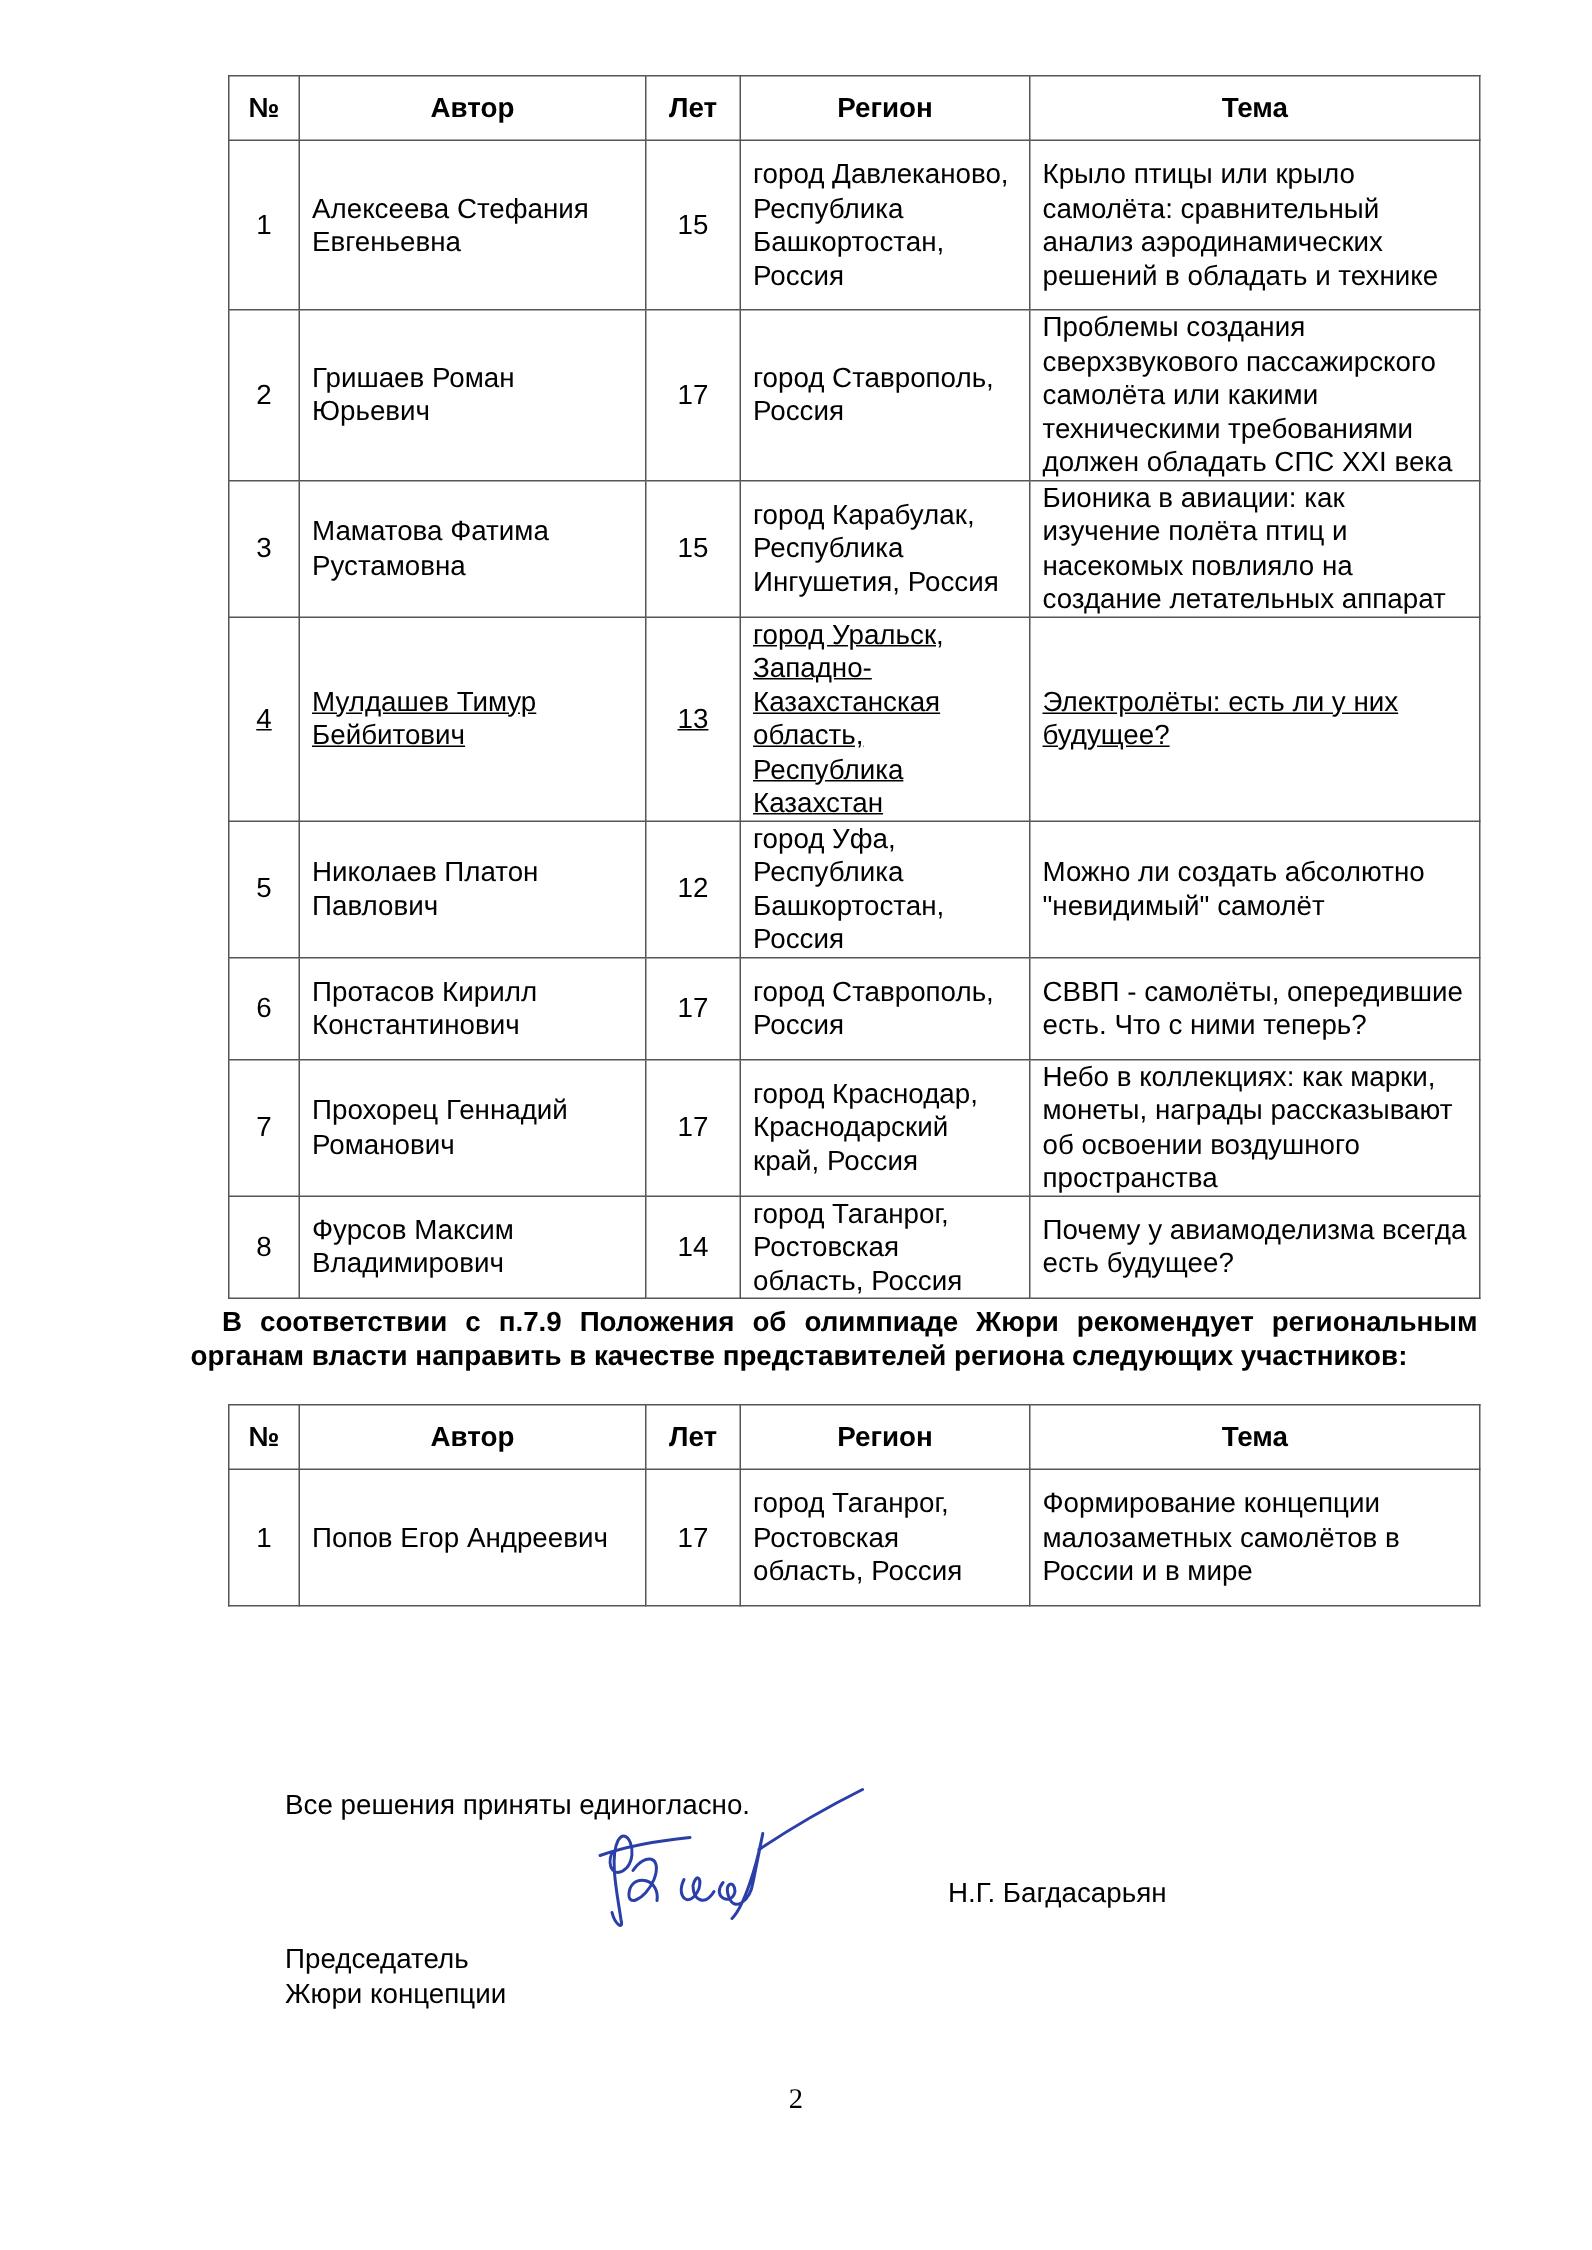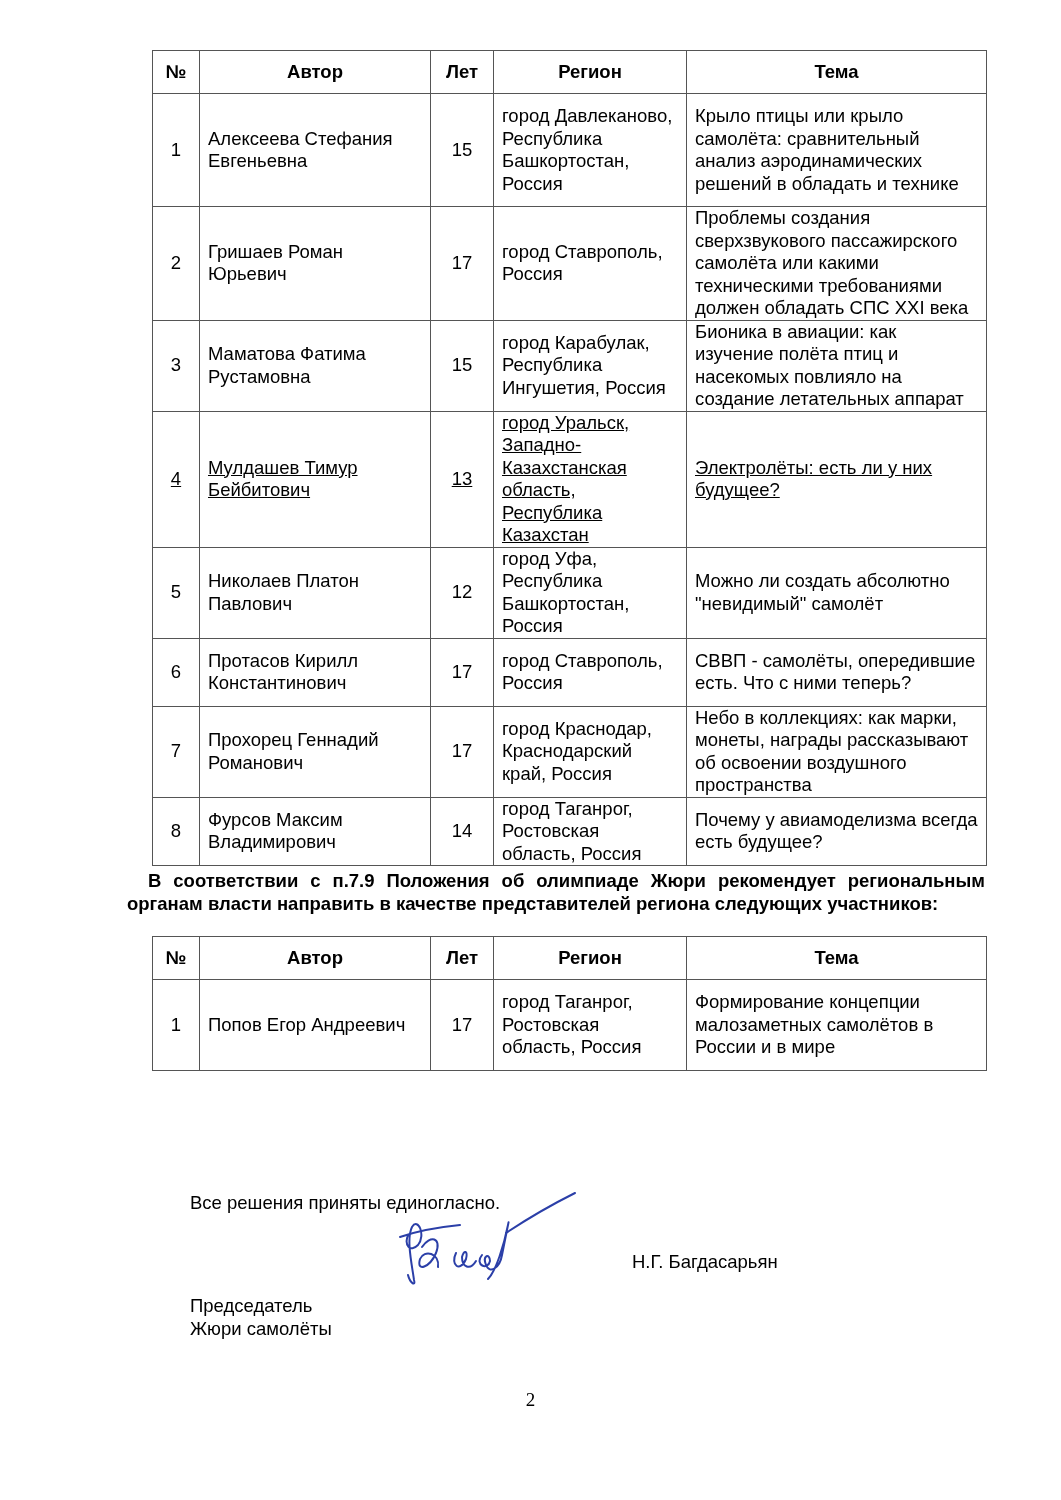--- a/index.html
+++ b/index.html
@@ -135,21 +135,21 @@
       <td>город Таганрог, Ростовская область, Россия</td>
       <td>Формирование концепции малозаметных самолётов в России и в мире</td>
     </tr>
   </tbody>
 </table>
 
 <div class="unanimous">Все решения приняты единогласно.</div>
 
 <div class="chair">
   <div>Председатель</div>
-  <div>Жюри самолёты</div>
+  <div>Жюри концепции</div>
 </div>
 
 <svg class="signature" viewBox="0 0 225 135">
   <g fill="none" stroke="#2b3fa8" stroke-width="2" stroke-linecap="round" stroke-linejoin="round">
     <path d="M38 60 C 34 70, 40 78, 48 70 C 56 60, 48 42, 42 52 C 36 64, 42 90, 44 105 C 46 112, 40 108, 38 100"></path>
     <path d="M30 62 C 50 55, 70 52, 90 50"></path>
     <path d="M52 72 C 60 60, 72 62, 66 78 C 60 92, 46 98, 50 84 C 54 74, 70 78, 68 92"></path>
     <path d="M86 78 C 80 90, 90 98, 96 84 C 98 76, 94 74, 92 82 C 92 92, 100 96, 106 86"></path>
     <path d="M112 80 C 104 90, 118 96, 120 86 C 120 78, 112 80, 116 90 C 120 100, 130 92, 132 80 C 136 60, 140 40, 138 50 C 134 70, 126 96, 118 104"></path>
     <path d="M136 58 C 160 42, 185 28, 205 18"></path>

